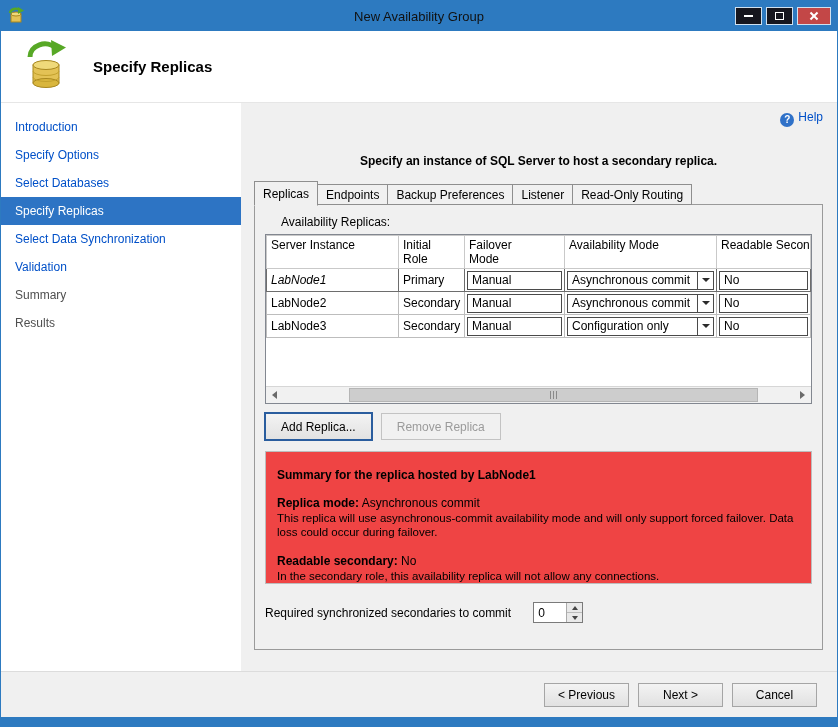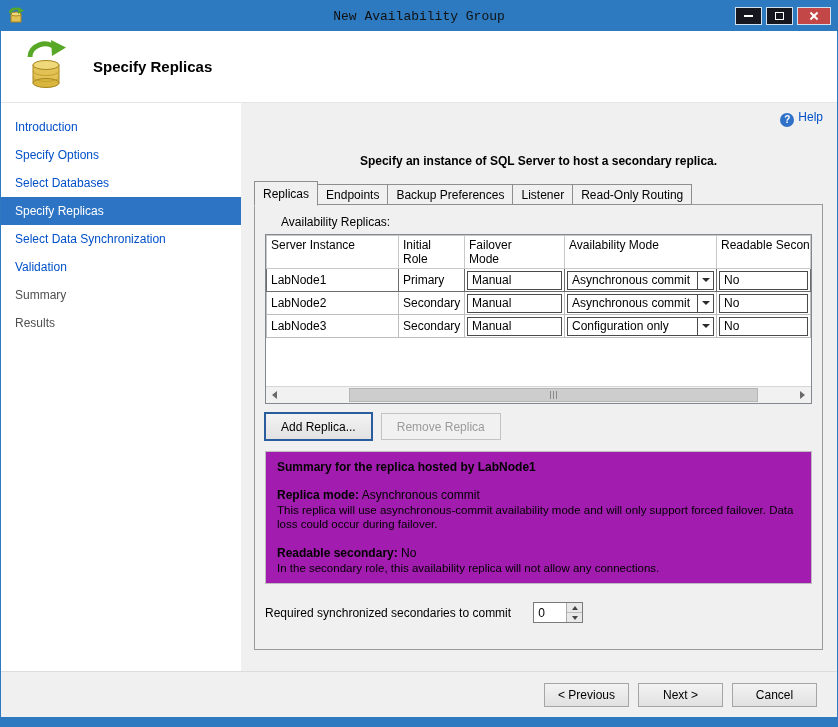--- a/index.html
+++ b/index.html
@@ -1,20 +1,20 @@
 <!DOCTYPE html>
 <html><head>
 <meta charset="utf-8">
 <style>
   * { margin:0; padding:0; box-sizing:border-box; }
   html,body { background:#d8e9f5; font-family:"Liberation Sans","DejaVu Sans",sans-serif; }
   .window { width:838px; height:727px; border:1px solid #2d7ac0; display:flex; flex-direction:column; background:#f0f0f0; }
 
   
-  .titlebar { height:30px; background:#2d7ac0; display:flex; align-items:center; padding:0 6px; position:relative; flex:none;font-family:Liberation Mono, monospace; }
+  .titlebar { height:30px; background:#2d7ac0; display:flex; align-items:center; padding:0 6px; position:relative; flex:none; }
   .app-icon { width:18px; height:18px; display:inline-flex; }
   .win-title { position:absolute; left:0; right:0; text-align:center; font-size:13px; color:#111; pointer-events:none; }
   .win-controls { margin-left:auto; display:flex; gap:4px; z-index:2; }
   .win-btn { width:27px; height:18px; display:flex; align-items:center; justify-content:center; cursor:pointer; border:1px solid #cfe0ef; }
   .win-btn.minmax { background:#16161e; }
   .win-btn.close { width:34px; background:#c34747; }
   .glyph-min { width:9px; height:2px; background:#fff; display:block; }
   .glyph-max { width:9px; height:8px; border:1px solid #fff; display:block; }
   .glyph-close { position:relative; width:10px; height:10px; display:block; }
   .glyph-close::before,.glyph-close::after { content:""; position:absolute; left:4px; top:0; width:2px; height:10px; background:#fff; }
@@ -50,21 +50,21 @@
   
   .grid-wrap { border:1px solid #828790; background:#fff; height:170px; display:flex; flex-direction:column; }
   table.grid { border-collapse:collapse; table-layout:fixed; width:100%; font-size:12px; flex:none;border-radius:8px; }
   table.grid th { font-weight:normal; text-align:left; vertical-align:top; padding:2px 4px; border:1px solid #c9c9c9; background:#fff; height:30px; white-space:nowrap; overflow:hidden; }
   table.grid th .wrapcap { display:inline-block; white-space:normal; }
   .cap-narrow { max-width:42px; }
   .cap-mid { max-width:54px; }
   table.grid td { border:1px solid #bdbdbd; height:23px; background:#fff; color:#000; }
   table.grid td.plain { padding:2px 4px; white-space:nowrap; overflow:hidden; }
   tr.selected td { border-color:#6d6d6d; }
-  td.server-sel { background:#3879d9; color:#fff; }
+  td.server-sel { background:#3879d9; color:#fff;font-style:italic; }
   .cellbox { border:1px solid #4a4a4a; height:19px; margin:1px 2px; display:flex; align-items:center; padding:0 4px; background:#fff; }
   .combo { border:1px solid #4a4a4a; height:19px; margin:1px 2px; display:flex; align-items:stretch; background:#fff; cursor:pointer; }
   .combo-label { flex:1; display:flex; align-items:center; padding-left:4px; white-space:nowrap; overflow:hidden; }
   .combo-btn { width:16px; border-left:1px solid #4a4a4a; display:flex; align-items:center; justify-content:center; background:#fff; }
   .tri-down { width:0; height:0; border-left:4px solid transparent; border-right:4px solid transparent; border-top:4px solid #2b2b2b; }
   .tri-up-s { width:0; height:0; border-left:3px solid transparent; border-right:3px solid transparent; border-bottom:4px solid #444; }
   .tri-down-s { width:0; height:0; border-left:3px solid transparent; border-right:3px solid transparent; border-top:4px solid #444; }
   .tri-left { width:0; height:0; border-top:4px solid transparent; border-bottom:4px solid transparent; border-right:5px solid #6a6a6a; }
   .tri-right { width:0; height:0; border-top:4px solid transparent; border-bottom:4px solid transparent; border-left:5px solid #6a6a6a; }
   .filler { flex:1; background:#fff; }
@@ -74,21 +74,21 @@
   .thumb { position:absolute; left:13%; right:7%; top:1px; bottom:1px; background:#cdcdcd; border:1px solid #b5b5b5; display:flex; align-items:center; justify-content:center; gap:2px; cursor:grab; }
   .grip-bar { width:1px; height:8px; background:#8a8a8a; }
 
   
   .btn-row { margin-top:9px; display:flex; gap:9px; }
   .btn { font-family:inherit; font-size:12px; height:27px; padding:4px 15px; background:linear-gradient(#f3f3f3,#e2e2e2); border:1px solid #a5a5a5; cursor:pointer; color:#000; }
   .btn.primary { border:1px solid #2a5d9e; box-shadow:0 0 0 1px #2a5d9e; }
   .btn.disabled { color:#9b9b9b; border-color:#c3c3c3; background:#f1f1f1; box-shadow:none; cursor:default; }
 
   
-  .summary-box { margin-top:11px; border:1px solid #bdbdbd; background:#a21caf; padding:8px 11px; height:133px; font-size:12px; color:#000; }
+  .summary-box { margin-top:11px; border:1px solid #bdbdbd; background:#ef4444; padding:16px 11px; height:133px; font-size:12px; color:#000; }
   .summary-title { font-weight:bold; margin-bottom:14px; }
   .sum-line { margin-top:0; }
   .sum-line.second { margin-top:14px; }
   .sum-label { font-weight:bold; }
   .sum-desc { font-size:11.5px; line-height:1.25; margin-top:1px; }
 
   
   .spin-row { margin-top:18px; display:flex; align-items:center; gap:22px; font-size:12px; color:#000; }
   .spinbox { display:inline-flex; border:1px solid #7a7a7a; background:#fff; height:21px; }
   .spin-input { width:32px; border:none; outline:none; font-family:inherit; font-size:12px; padding:1px 4px; }

